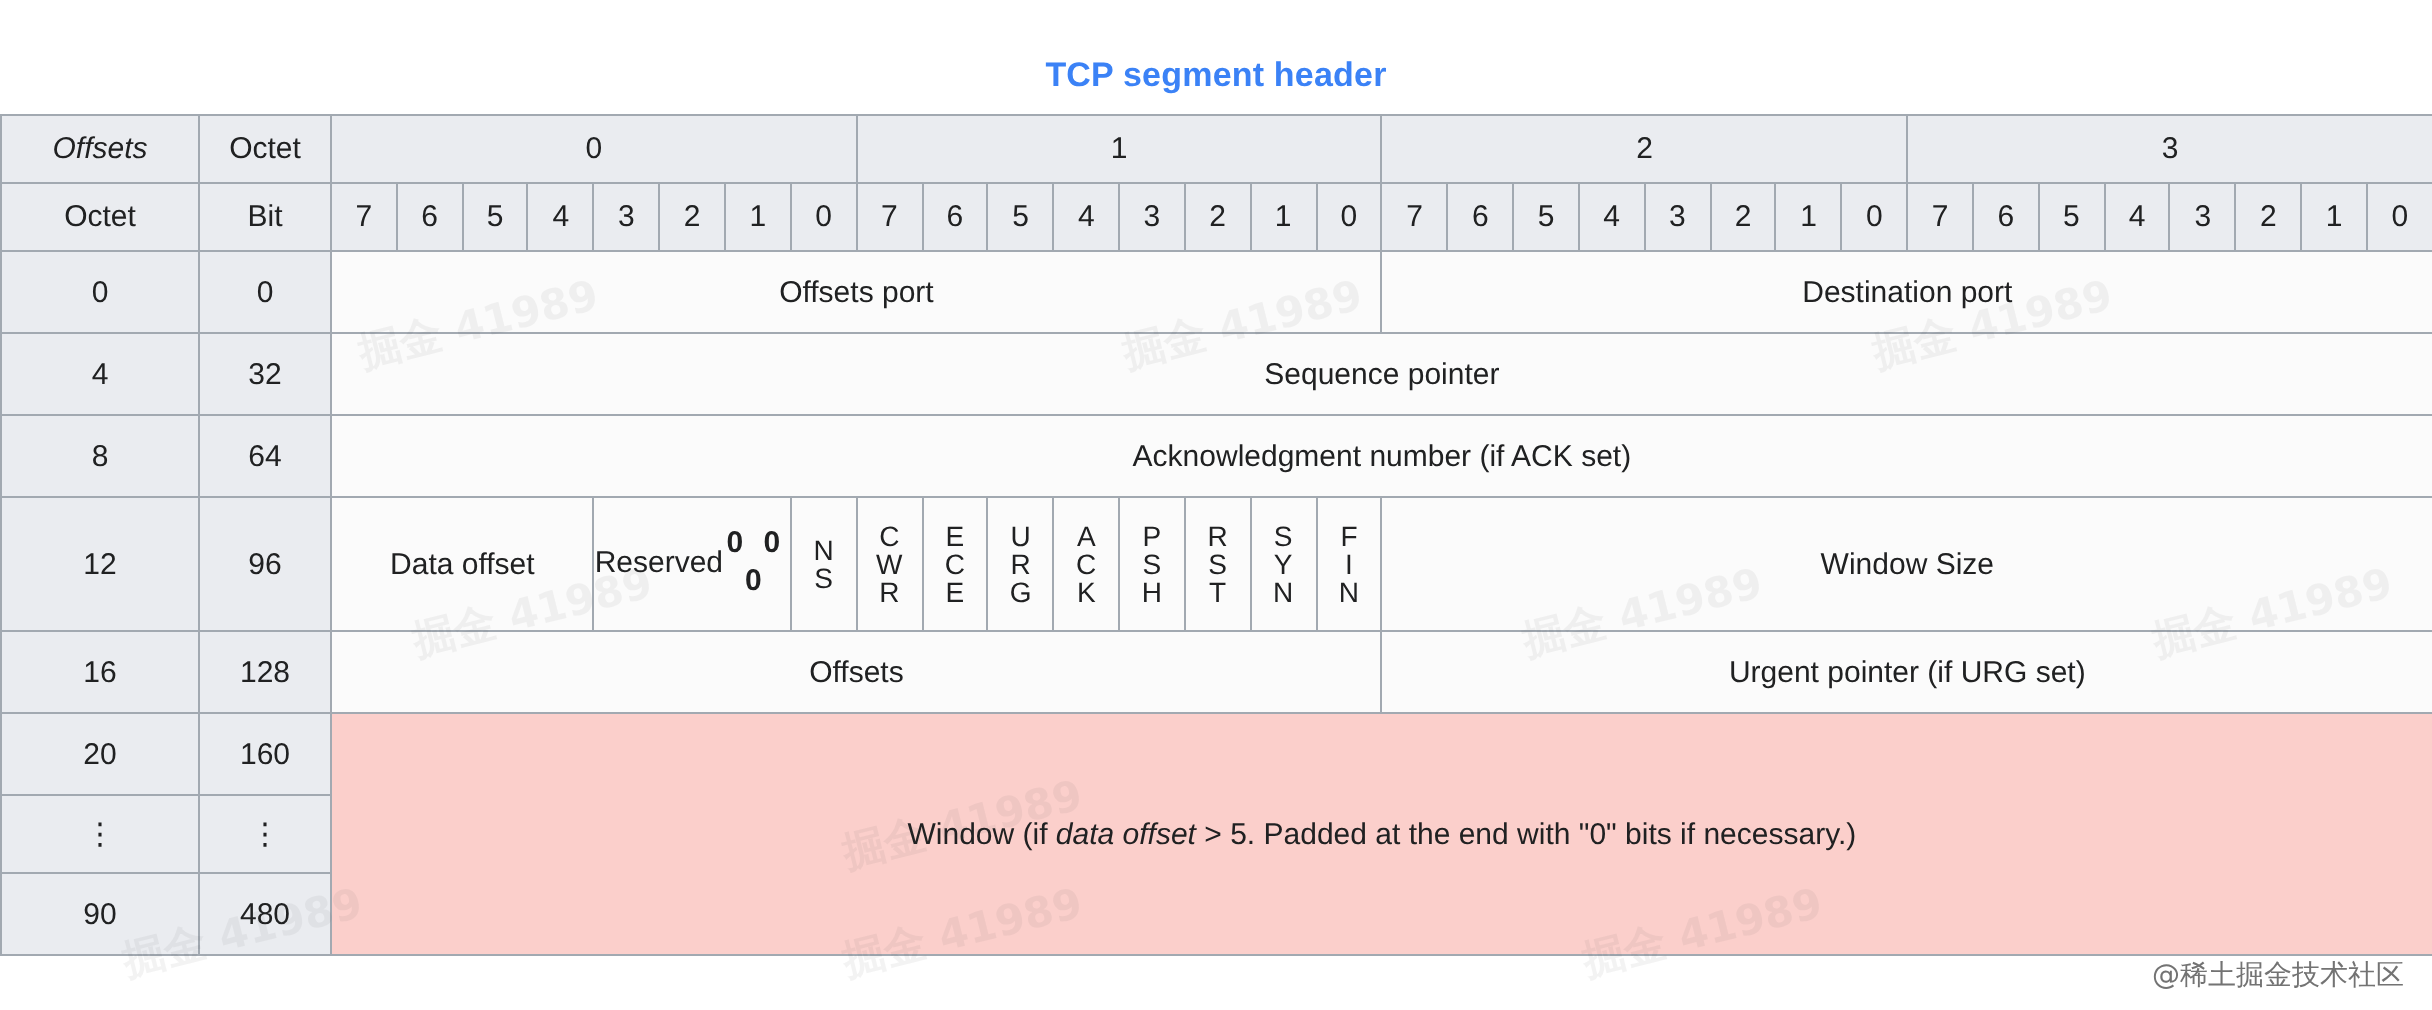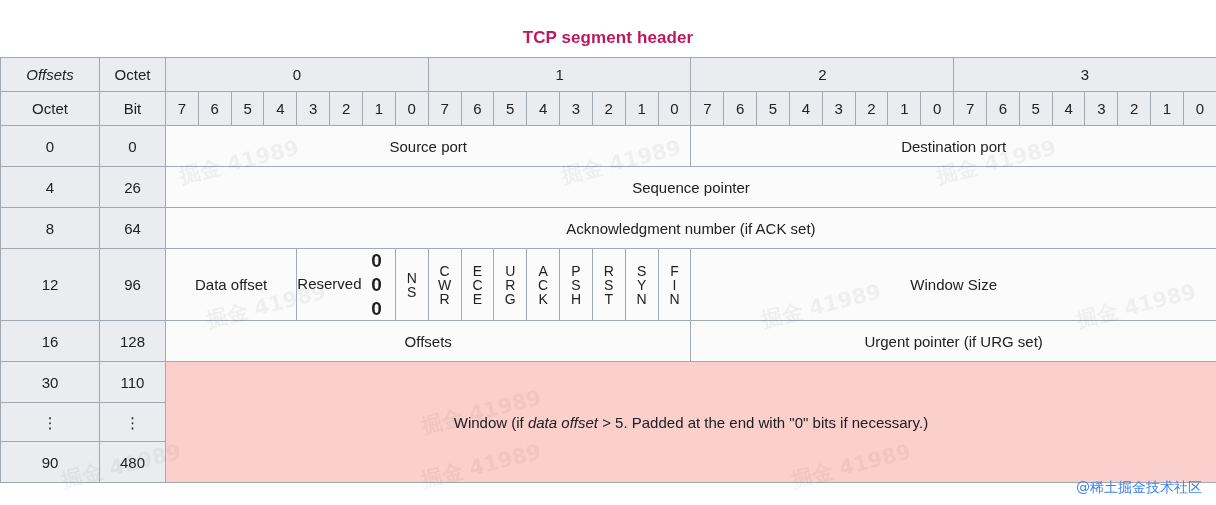--- a/index.html
+++ b/index.html
@@ -25,21 +25,21 @@
 
   
   .title {
     position: absolute;
     left: 0;
     top: 28px;
     width: 1216px;
     text-align: center;
     font-size: 17px;
     font-weight: bold;
-    color: #be185d;
+    color: #3b82f6;
     letter-spacing: 0.1px;
   }
 
   
   table.tcp {
     position: absolute;
     left: 0;
     top: 57px;
     border-collapse: collapse;
     table-layout: fixed;
@@ -112,21 +112,21 @@
   .reserved-wrap {
     display: flex;
     flex-direction: row;
     align-items: center;
     justify-content: center;
     line-height: 1.25;
   }
   .reserved-zeros {
     font-weight: bold;
     letter-spacing: 3px;
-    font-size: 19px;
+    font-size: 15px;
   }
 
   
   .flag {
     font-size: 13px;
     padding: 0;
   }
   .flag-letters {
     display: flex;
     flex-direction: column;
@@ -158,21 +158,21 @@
     font-weight: bold;
     transform: rotate(-14deg);
     white-space: nowrap;
     font-family: "DejaVu Sans", sans-serif;
   }
   .wm-credit {
     position: absolute;
     right: 14px;
     bottom: 8px;
     font-size: 14px;
-    color: #3b82f6;
+    color: #737373;
     font-family: "DejaVu Sans", sans-serif;
     white-space: nowrap;
     pointer-events: none;
   }
   .topcut {
     position: absolute;
     left: 556px;
     top: -6px;
     font-size: 13px;
     color: #cfd2d6;
@@ -238,27 +238,27 @@
         <td class="hdr bitnum">4</td>
         <td class="hdr bitnum">3</td>
         <td class="hdr bitnum">2</td>
         <td class="hdr bitnum">1</td>
         <td class="hdr bitnum">0</td>
       </tr>
 
       <tr>
         <td class="offcell" style="height:40px">0</td>
         <td class="offcell">0</td>
-        <td class="field" colspan="16">Source port</td>
+        <td class="field" colspan="16">Offsets port</td>
         <td class="field" colspan="16">Destination port</td>
       </tr>
 
       <tr>
         <td class="offcell" style="height:40px">4</td>
-        <td class="offcell">26</td>
+        <td class="offcell">32</td>
         <td class="field" colspan="32">Sequence pointer</td>
       </tr>
 
       <tr>
         <td class="offcell" style="height:40px">8</td>
         <td class="offcell">64</td>
         <td class="field" colspan="32">Acknowledgment number (if ACK set)</td>
       </tr>
 
       <tr>
@@ -337,22 +337,22 @@
       </tr>
 
       <tr>
         <td class="offcell" style="height:40px">16</td>
         <td class="offcell">128</td>
         <td class="field" colspan="16">Offsets</td>
         <td class="field" colspan="16">Urgent pointer (if URG set)</td>
       </tr>
 
       <tr>
-        <td class="offcell" style="height:40px">30</td>
-        <td class="offcell">110</td>
+        <td class="offcell" style="height:40px">20</td>
+        <td class="offcell">160</td>
         <td class="options options-text" colspan="32" rowspan="3"><span>Window (if </span><i>data offset</i><span> &gt; 5. Padded at the end with "0" bits if necessary.)</span></td>
       </tr>
 
       <tr>
         <td class="offcell vdots" style="height:38px">⋮</td>
         <td class="offcell vdots">⋮</td>
       </tr>
 
       <tr>
         <td class="offcell" style="height:40px">90</td>

